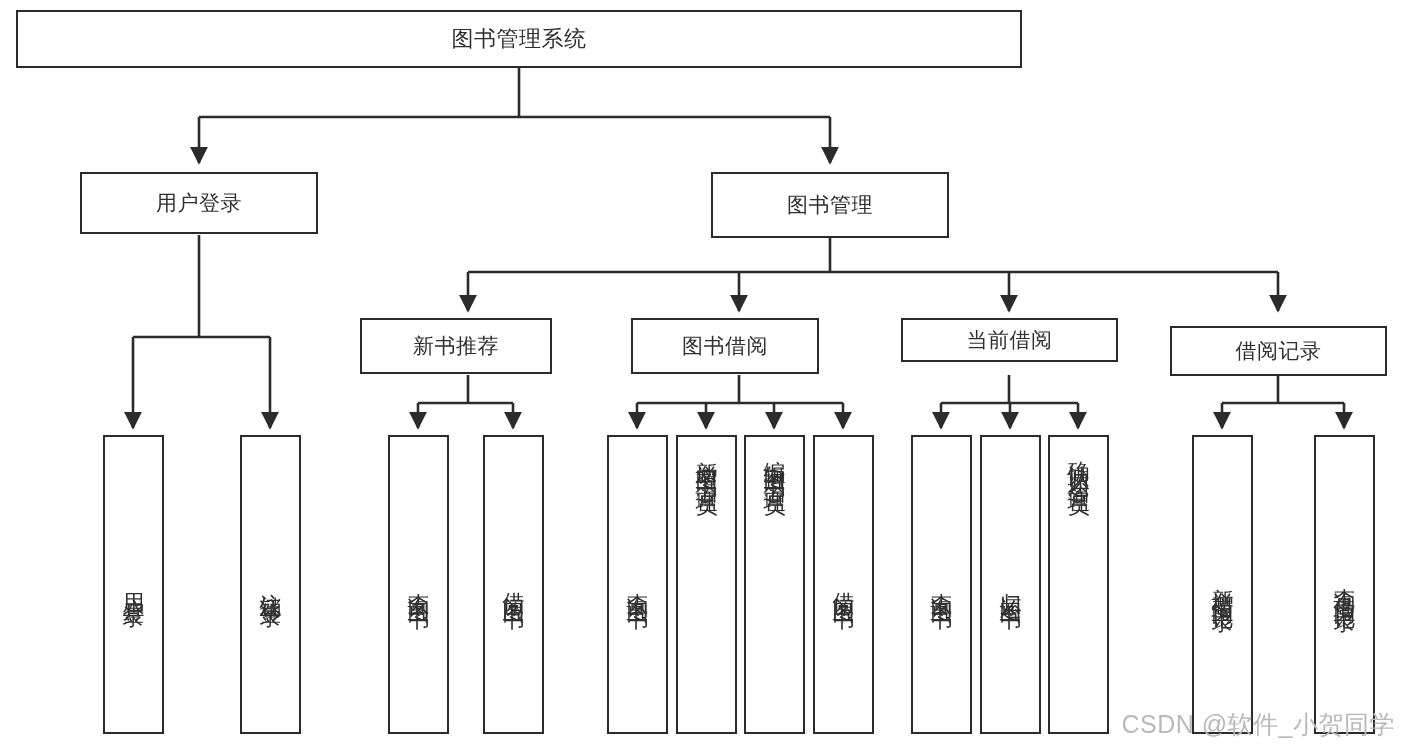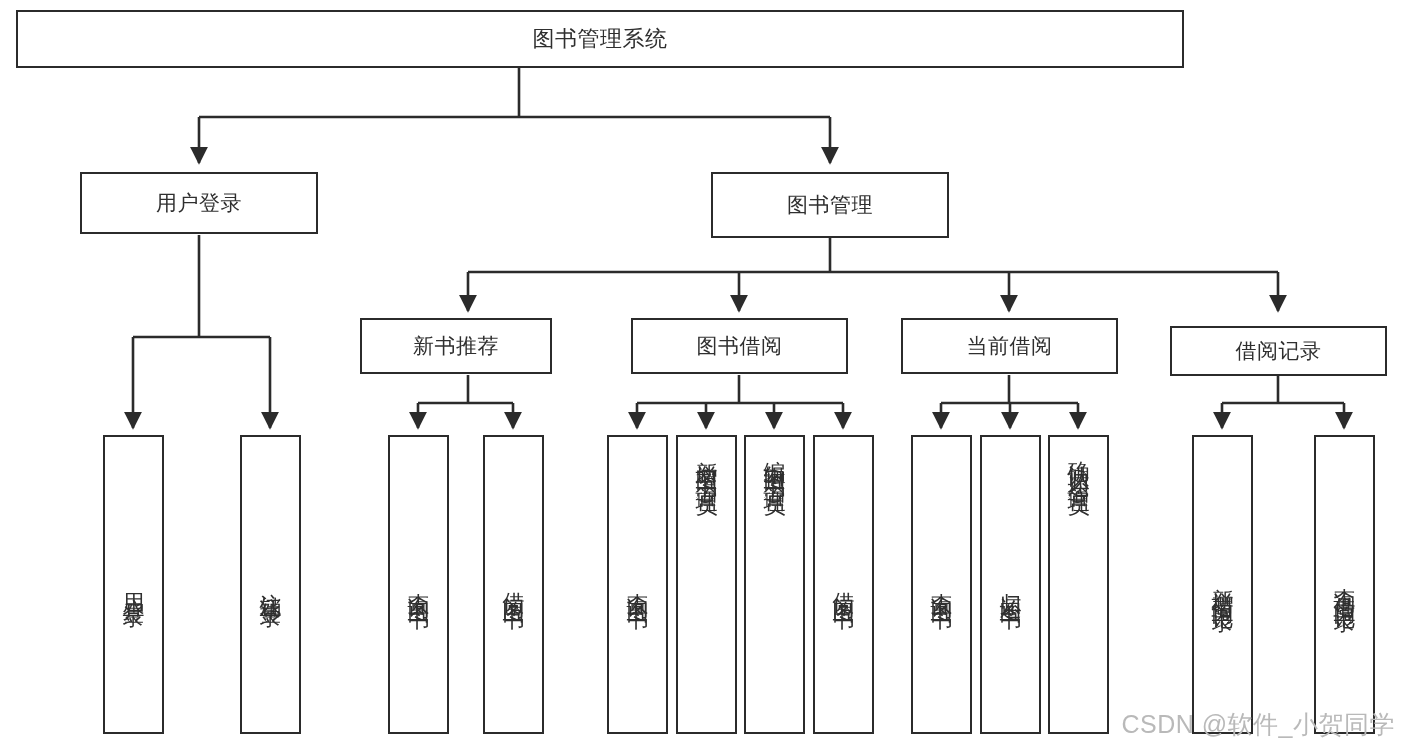--- a/index.html
+++ b/index.html
@@ -127,41 +127,41 @@
       <path d="M 1010 403 L 1010 428" marker-end="url(#arrow)"></path>
       <path d="M 1078 403 L 1078 428" marker-end="url(#arrow)"></path>
 
       <path d="M 1278 375 L 1278 403"></path>
       <path d="M 1222 403 L 1344 403"></path>
       <path d="M 1222 403 L 1222 428" marker-end="url(#arrow)"></path>
       <path d="M 1344 403 L 1344 428" marker-end="url(#arrow)"></path>
     </g>
   </svg>
 
-  <div class="node h root" style="left:16px; top:10px; width:1168px; height:58px;">
+  <div class="node h root" style="left:16px; top:10px; width:1006px; height:58px;">
     <span class="lbl">图书管理系统</span>
   </div>
 
   <div class="node h" style="left:80px; top:172px; width:238px; height:62px;">
     <span class="lbl">用户登录</span>
   </div>
 
   <div class="node h" style="left:711px; top:172px; width:238px; height:66px;">
     <span class="lbl">图书管理</span>
   </div>
 
   <div class="node h" style="left:360px; top:318px; width:192px; height:56px;">
     <span class="lbl">新书推荐</span>
   </div>
 
-  <div class="node h" style="left:631px; top:318px; width:217px; height:56px;">
+  <div class="node h" style="left:631px; top:318px; width:188px; height:56px;">
     <span class="lbl">图书借阅</span>
   </div>
 
-  <div class="node h" style="left:901px; top:318px; width:217px; height:56px;">
+  <div class="node h" style="left:901px; top:318px; width:217px; height:44px;">
     <span class="lbl">当前借阅</span>
   </div>
 
   <div class="node h" style="left:1170px; top:326px; width:217px; height:50px;">
     <span class="lbl">借阅记录</span>
   </div>
 
   <div class="node v centered" style="left:103px; top:435px; width:61px; height:299px;">
     <span class="lbl">用户登录</span>
   </div>

